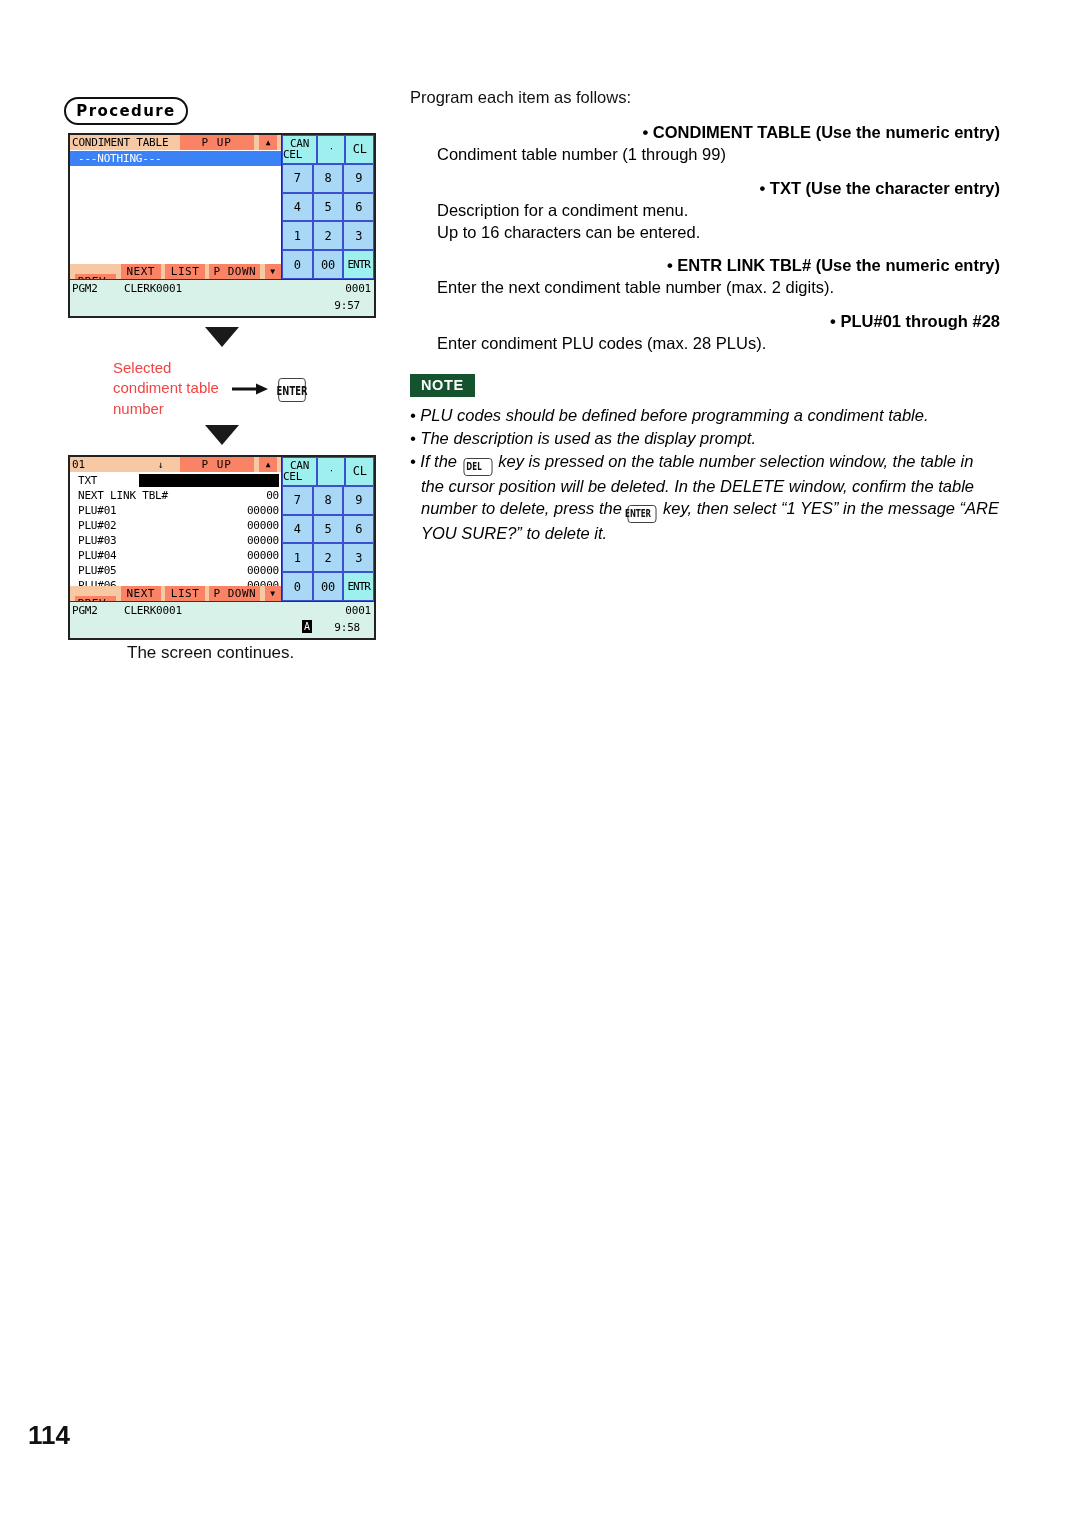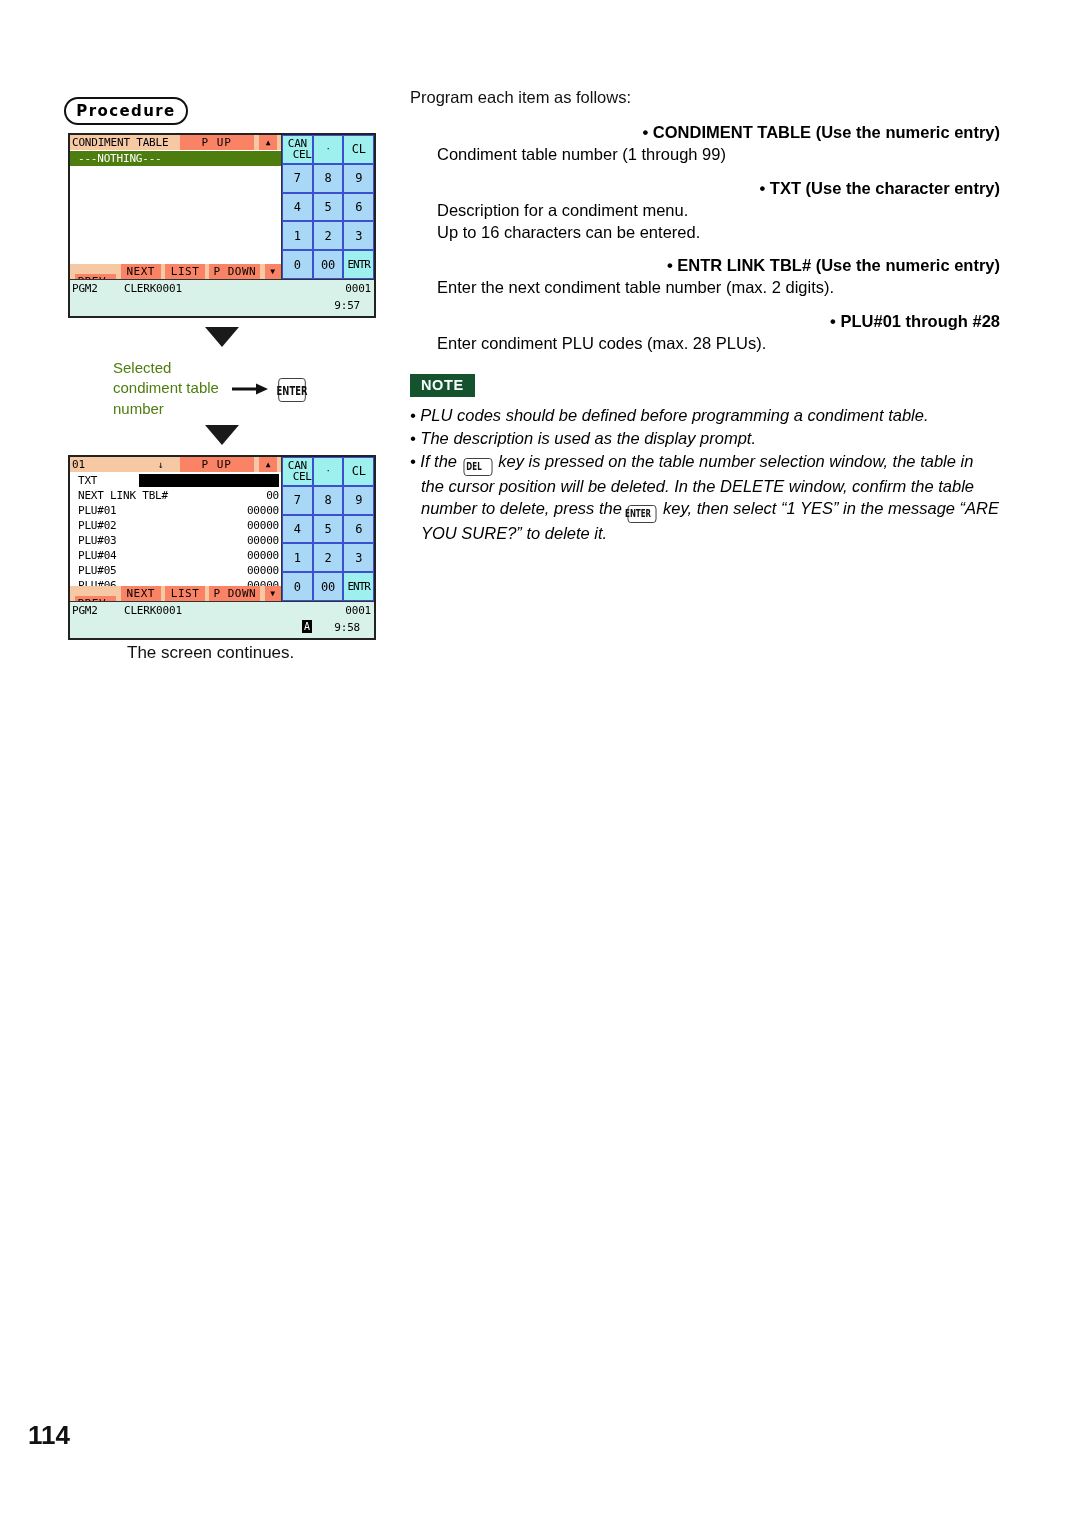--- a/index.html
+++ b/index.html
@@ -127,21 +127,21 @@
     font-size: 11px;
     line-height: 1;
     letter-spacing: -0.2px;
     padding-left: 8px;
     padding-right: 2px;
     white-space: nowrap;
   }
   .lcd-row .rl { flex: 0 0 auto; }
   .lcd-row .rr { margin-left: auto; letter-spacing: -0.2px; }
   .lcd-row.inverse {
-    background: #4d7c0f;
+    background: #3b82f6;
     color: #ffffff;
   }
   .lcd-row .field-black {
     margin-left: auto;
     background: #000000;
     width: 140px;
     height: 13px;
   }
 
   
@@ -213,42 +213,42 @@
     font-family: "DejaVu Sans Mono", monospace;
     color: #000;
     letter-spacing: -0.3px;
   }
   .kp-key.cyan { background: #9ef0ee; }
   .kp-key.two-line {
     flex-direction: column;
     line-height: 1.05;
     font-size: 11px;
   }
-  .kp-key.two-line .l2 { align-self: flex-end; padding-right: 0; }
+  .kp-key.two-line .l2 { align-self: flex-end; padding-right: 14px; }
   .kp-key.dot { font-size: 9px; }
   .kp-key.entr { font-size: 11px; letter-spacing: -1px; }
 
   
   .tri-down {
     position: absolute;
     width: 0; height: 0;
     border-left: 17px solid transparent;
     border-right: 17px solid transparent;
     border-top: 20px solid #1a1a1a;
   }
   #tri-1 { left: 205px; top: 327px; }
   #tri-2 { left: 205px; top: 425px; }
 
   .flow-label {
     position: absolute;
     left: 113px;
     top: 358px;
     font-size: 15px;
     line-height: 1.35;
-    color: #4d7c0f;
+    color: #ef4444;
   }
   .flow-arrow {
     position: absolute;
     left: 232px;
     top: 383px;
     width: 36px;
     height: 12px;
   }
   .keycap {
     display: inline-flex;

